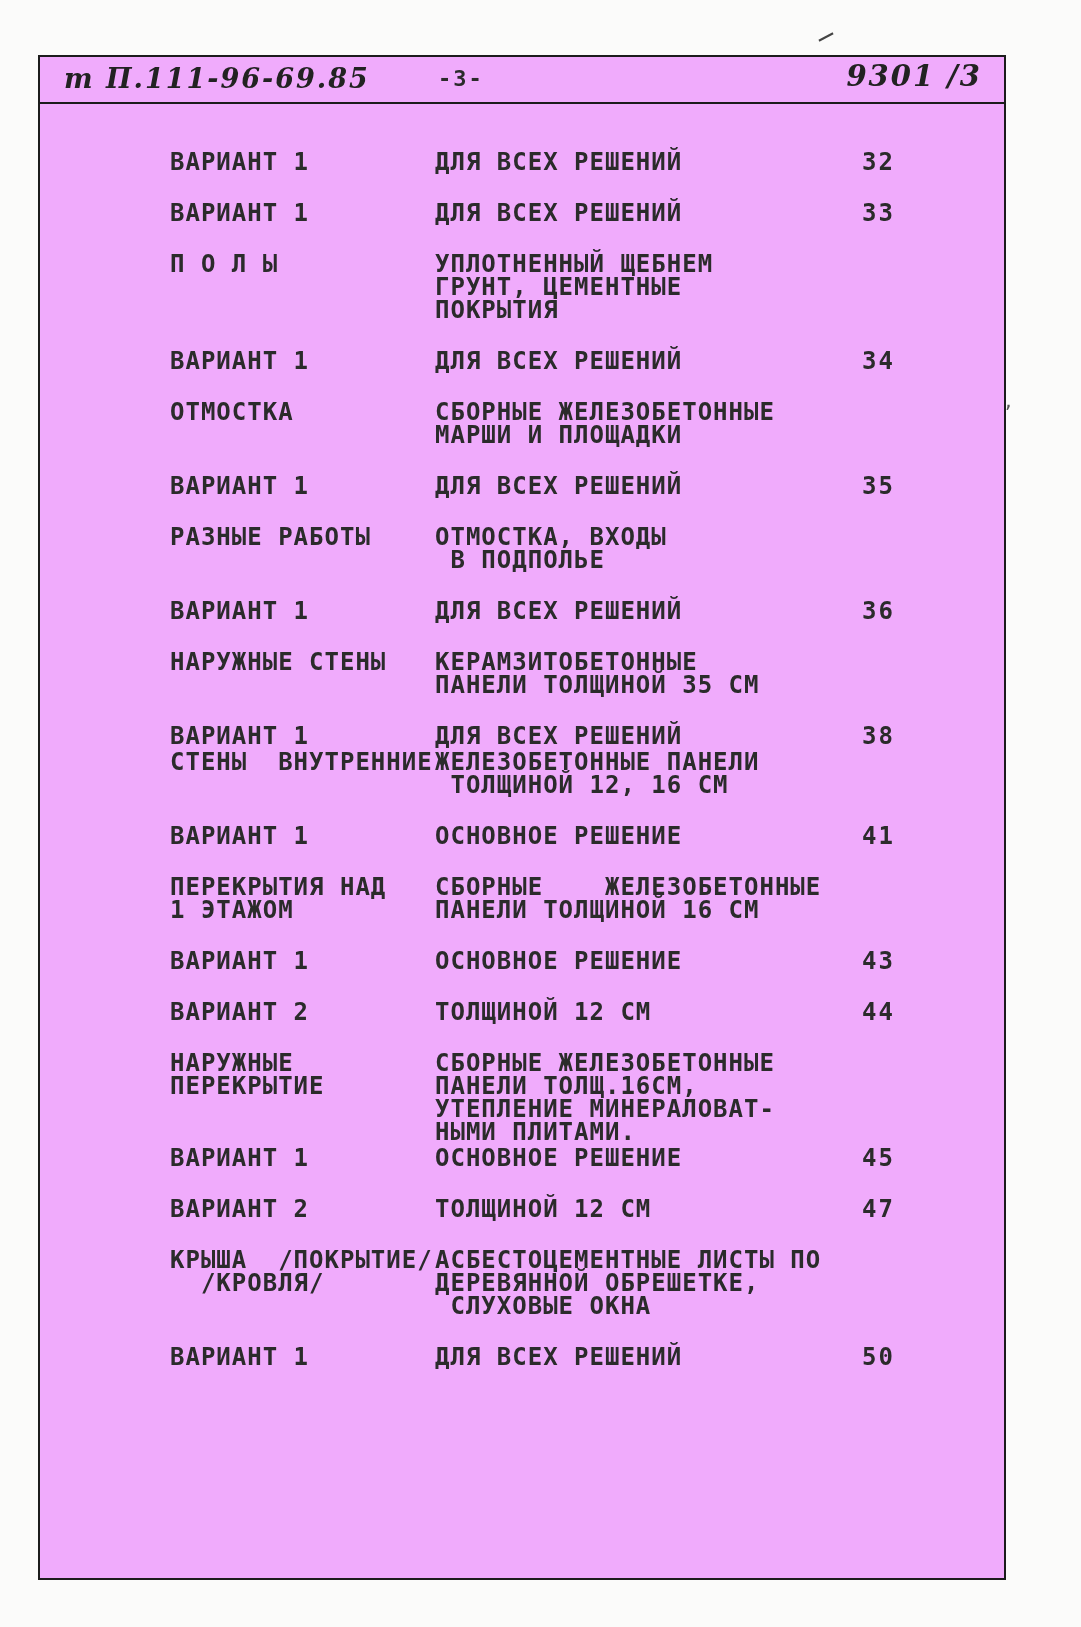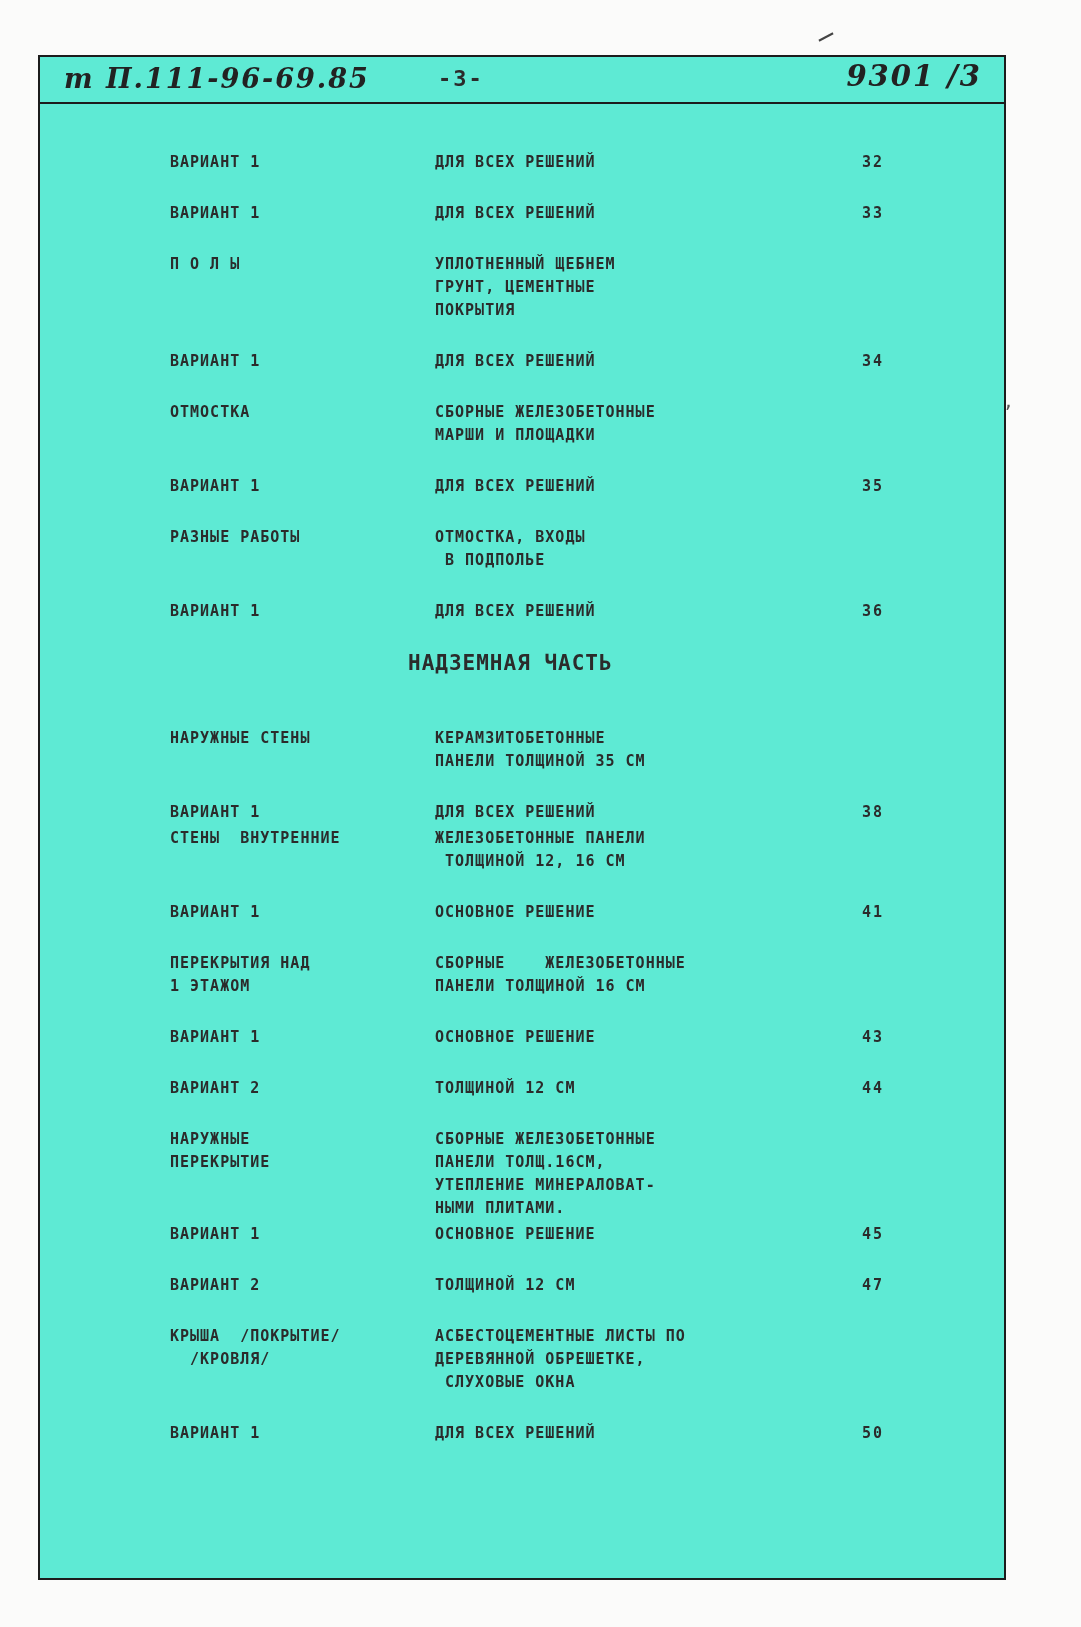--- a/index.html
+++ b/index.html
@@ -12,21 +12,21 @@
     overflow: hidden;
     font-family: "DejaVu Sans Mono", "Liberation Mono", monospace;
   }
   .scan-page {
     position: absolute;
     left: 38px;
     top: 55px;
     width: 968px;
     height: 1525px;
     border: 2px solid #1c1c1c;
-    background: #5eead4;
+    background: #f0abfc;
     box-sizing: border-box;
   }
   .page-header {
     position: relative;
     height: 47px;
     border-bottom: 2px solid #1c1c1c;
     box-sizing: border-box;
   }
   .doc-number {
     position: absolute;
@@ -63,21 +63,21 @@
     margin-left: 40px;
   }
   .content {
     padding: 47px 0 0 130px;
   }
   .row {
     display: grid;
     grid-template-columns: 265px 395px 80px;
     margin-bottom: 28px;
     font-weight: bold;
-    font-size: 15px;
+    font-size: 24px;
     line-height: 23px;
     color: #2b2b2b;
   }
   .row.tight { margin-bottom: 3px; }
   .c1 { white-space: pre-wrap; letter-spacing: 1px; }
   .c2 { white-space: pre-wrap; letter-spacing: 1px; }
   .c3 { letter-spacing: 2px; margin-left: 32px; }
   .section-heading {
     margin: 14px 0 52px 238px;
     font-weight: bold;
@@ -165,21 +165,20 @@
  В ПОДПОЛЬЕ</div>
       <div class="c3"></div>
     </div>
 
     <div class="row">
       <div class="c1">ВАРИАНТ 1</div>
       <div class="c2">ДЛЯ ВСЕХ РЕШЕНИЙ</div>
       <div class="c3">36</div>
     </div>
 
-    <div class="section-heading">НАДЗЕМНАЯ ЧАСТЬ</div>
 
     <div class="row">
       <div class="c1">НАРУЖНЫЕ СТЕНЫ</div>
       <div class="c2">КЕРАМЗИТОБЕТОННЫЕ
 ПАНЕЛИ ТОЛЩИНОЙ 35 СМ</div>
       <div class="c3"></div>
     </div>
 
     <div class="row tight">
       <div class="c1">ВАРИАНТ 1</div>

